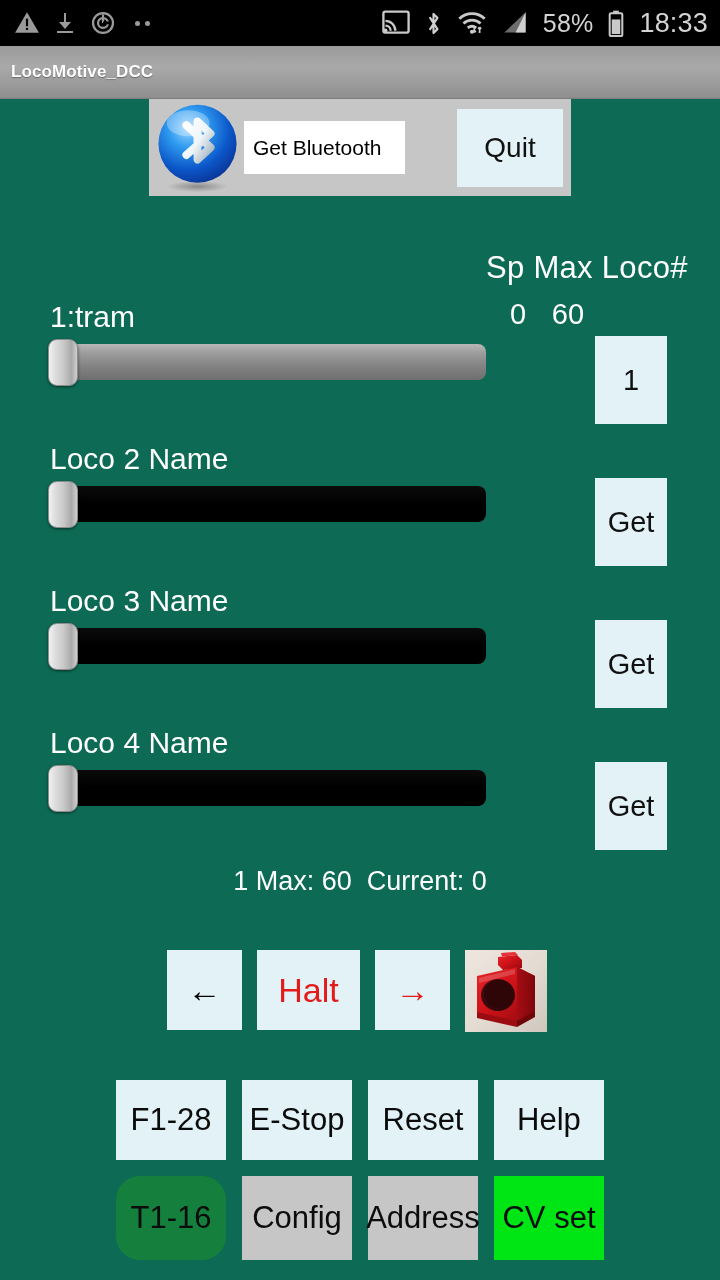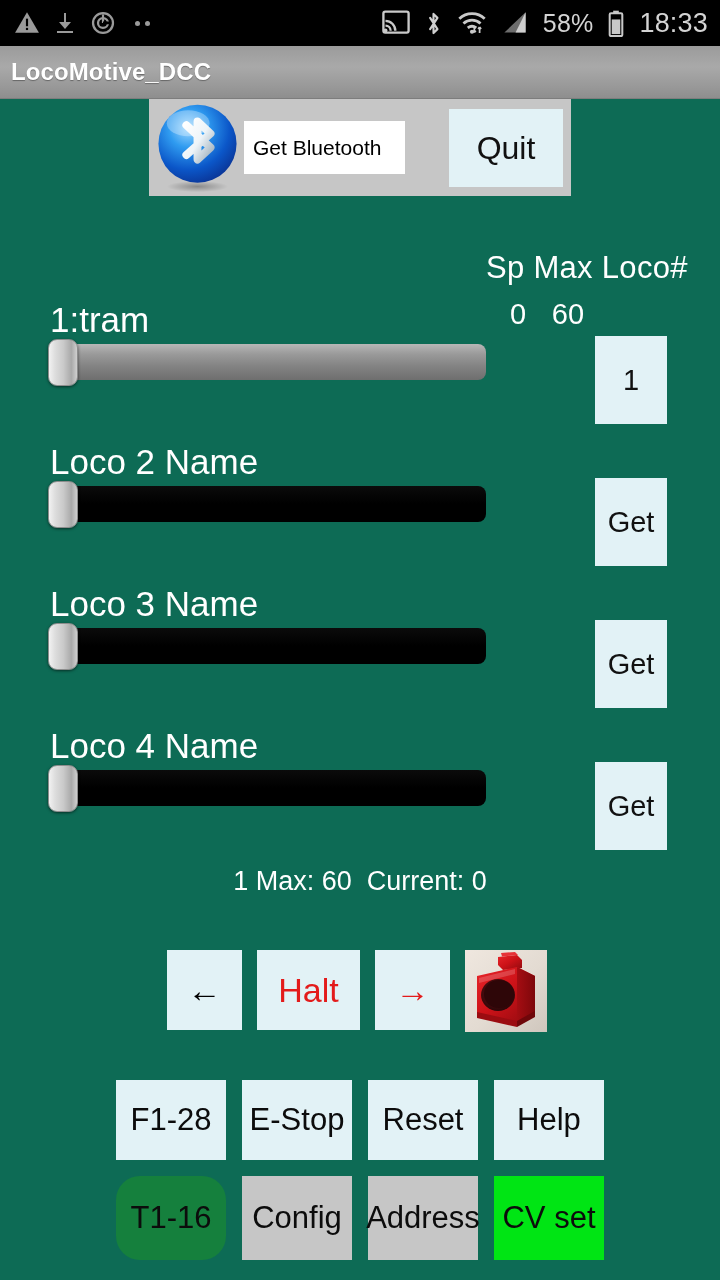--- a/index.html
+++ b/index.html
@@ -55,21 +55,21 @@
     left: 0; top: 46px;
     width: 720px; height: 53px;
     background: linear-gradient(to bottom, #9b9b9b 0%, #a9a9a9 40%, #9a9a9a 75%, #8e8e8e 100%);
     border-bottom: 1px solid #7d7d7d;
     box-sizing: border-box;
     display: flex;
     align-items: center;
   }
   #titlebar .title-text {
     color: #ffffff;
-    font-size: 24px;
+    font-size: 17px;
     font-weight: bold;
     padding-left: 11px;
     letter-spacing: 0.1px;
     text-shadow: 0 1px 1px rgba(0,0,0,.35);
   }
 
   
   #bt-panel {
     position: absolute;
     left: 149px; top: 99px;
@@ -92,24 +92,24 @@
     height: 53px;
     line-height: 53px;
     padding: 0 24px 0 9px;
     box-sizing: border-box;
     white-space: nowrap;
     flex: 0 0 auto;
   }
   #quit-btn {
     position: absolute;
     right: 8px; top: 10px;
-    width: 114px; height: 78px;
+    width: 106px; height: 78px;
     background: #e2f2f6;
     color: #111111;
-    font-size: 32px;
+    font-size: 28px;
     display: flex;
     align-items: center;
     justify-content: center;
     border: 0;
     box-sizing: border-box;
   }
 
   
   #col-head {
     position: absolute;
@@ -135,21 +135,21 @@
     width: 44px;
     text-align: center;
   }
 
   
   .loco-row { position: absolute; left: 0; width: 720px; }
   .loco-label {
     position: absolute;
     left: 50px; top: 0;
     color: #ffffff;
-    font-size: 35px;
+    font-size: 30px;
     white-space: nowrap;
   }
   .slider {
     position: absolute;
     left: 48px; top: 42px;
     width: 438px; height: 40px;
   }
   .slider .track {
     position: absolute;
     left: 12px; top: 2px;

